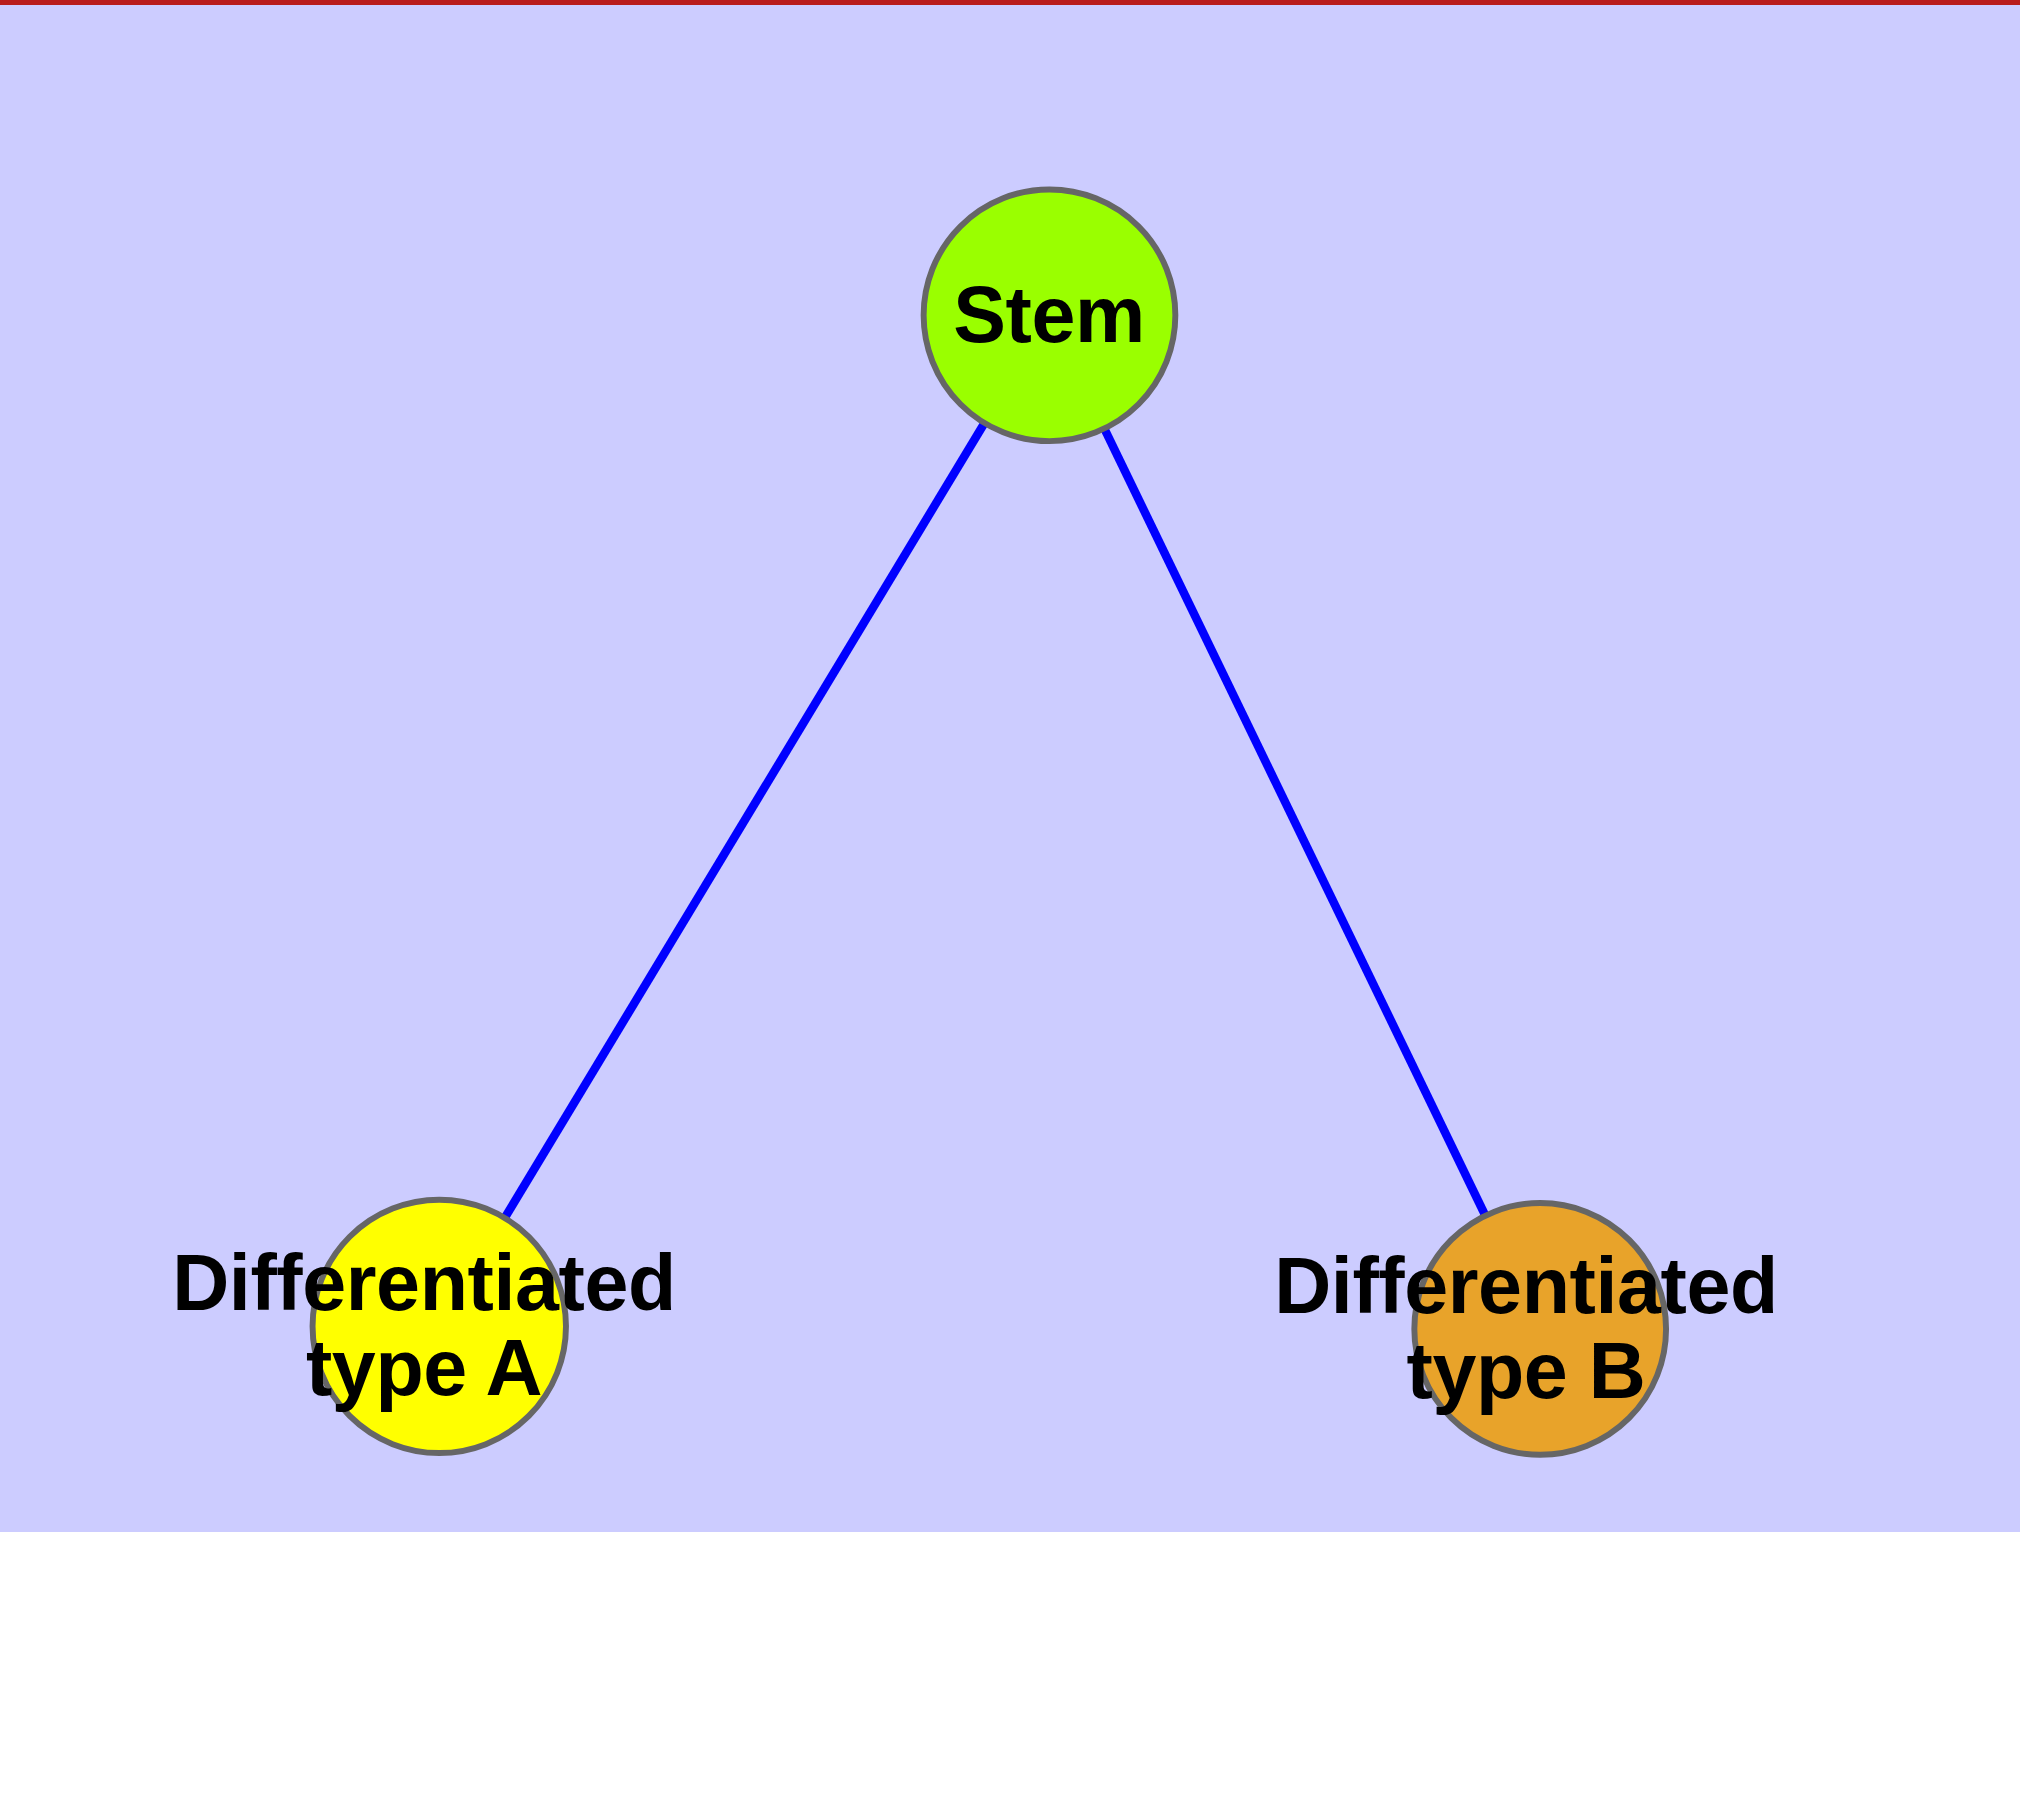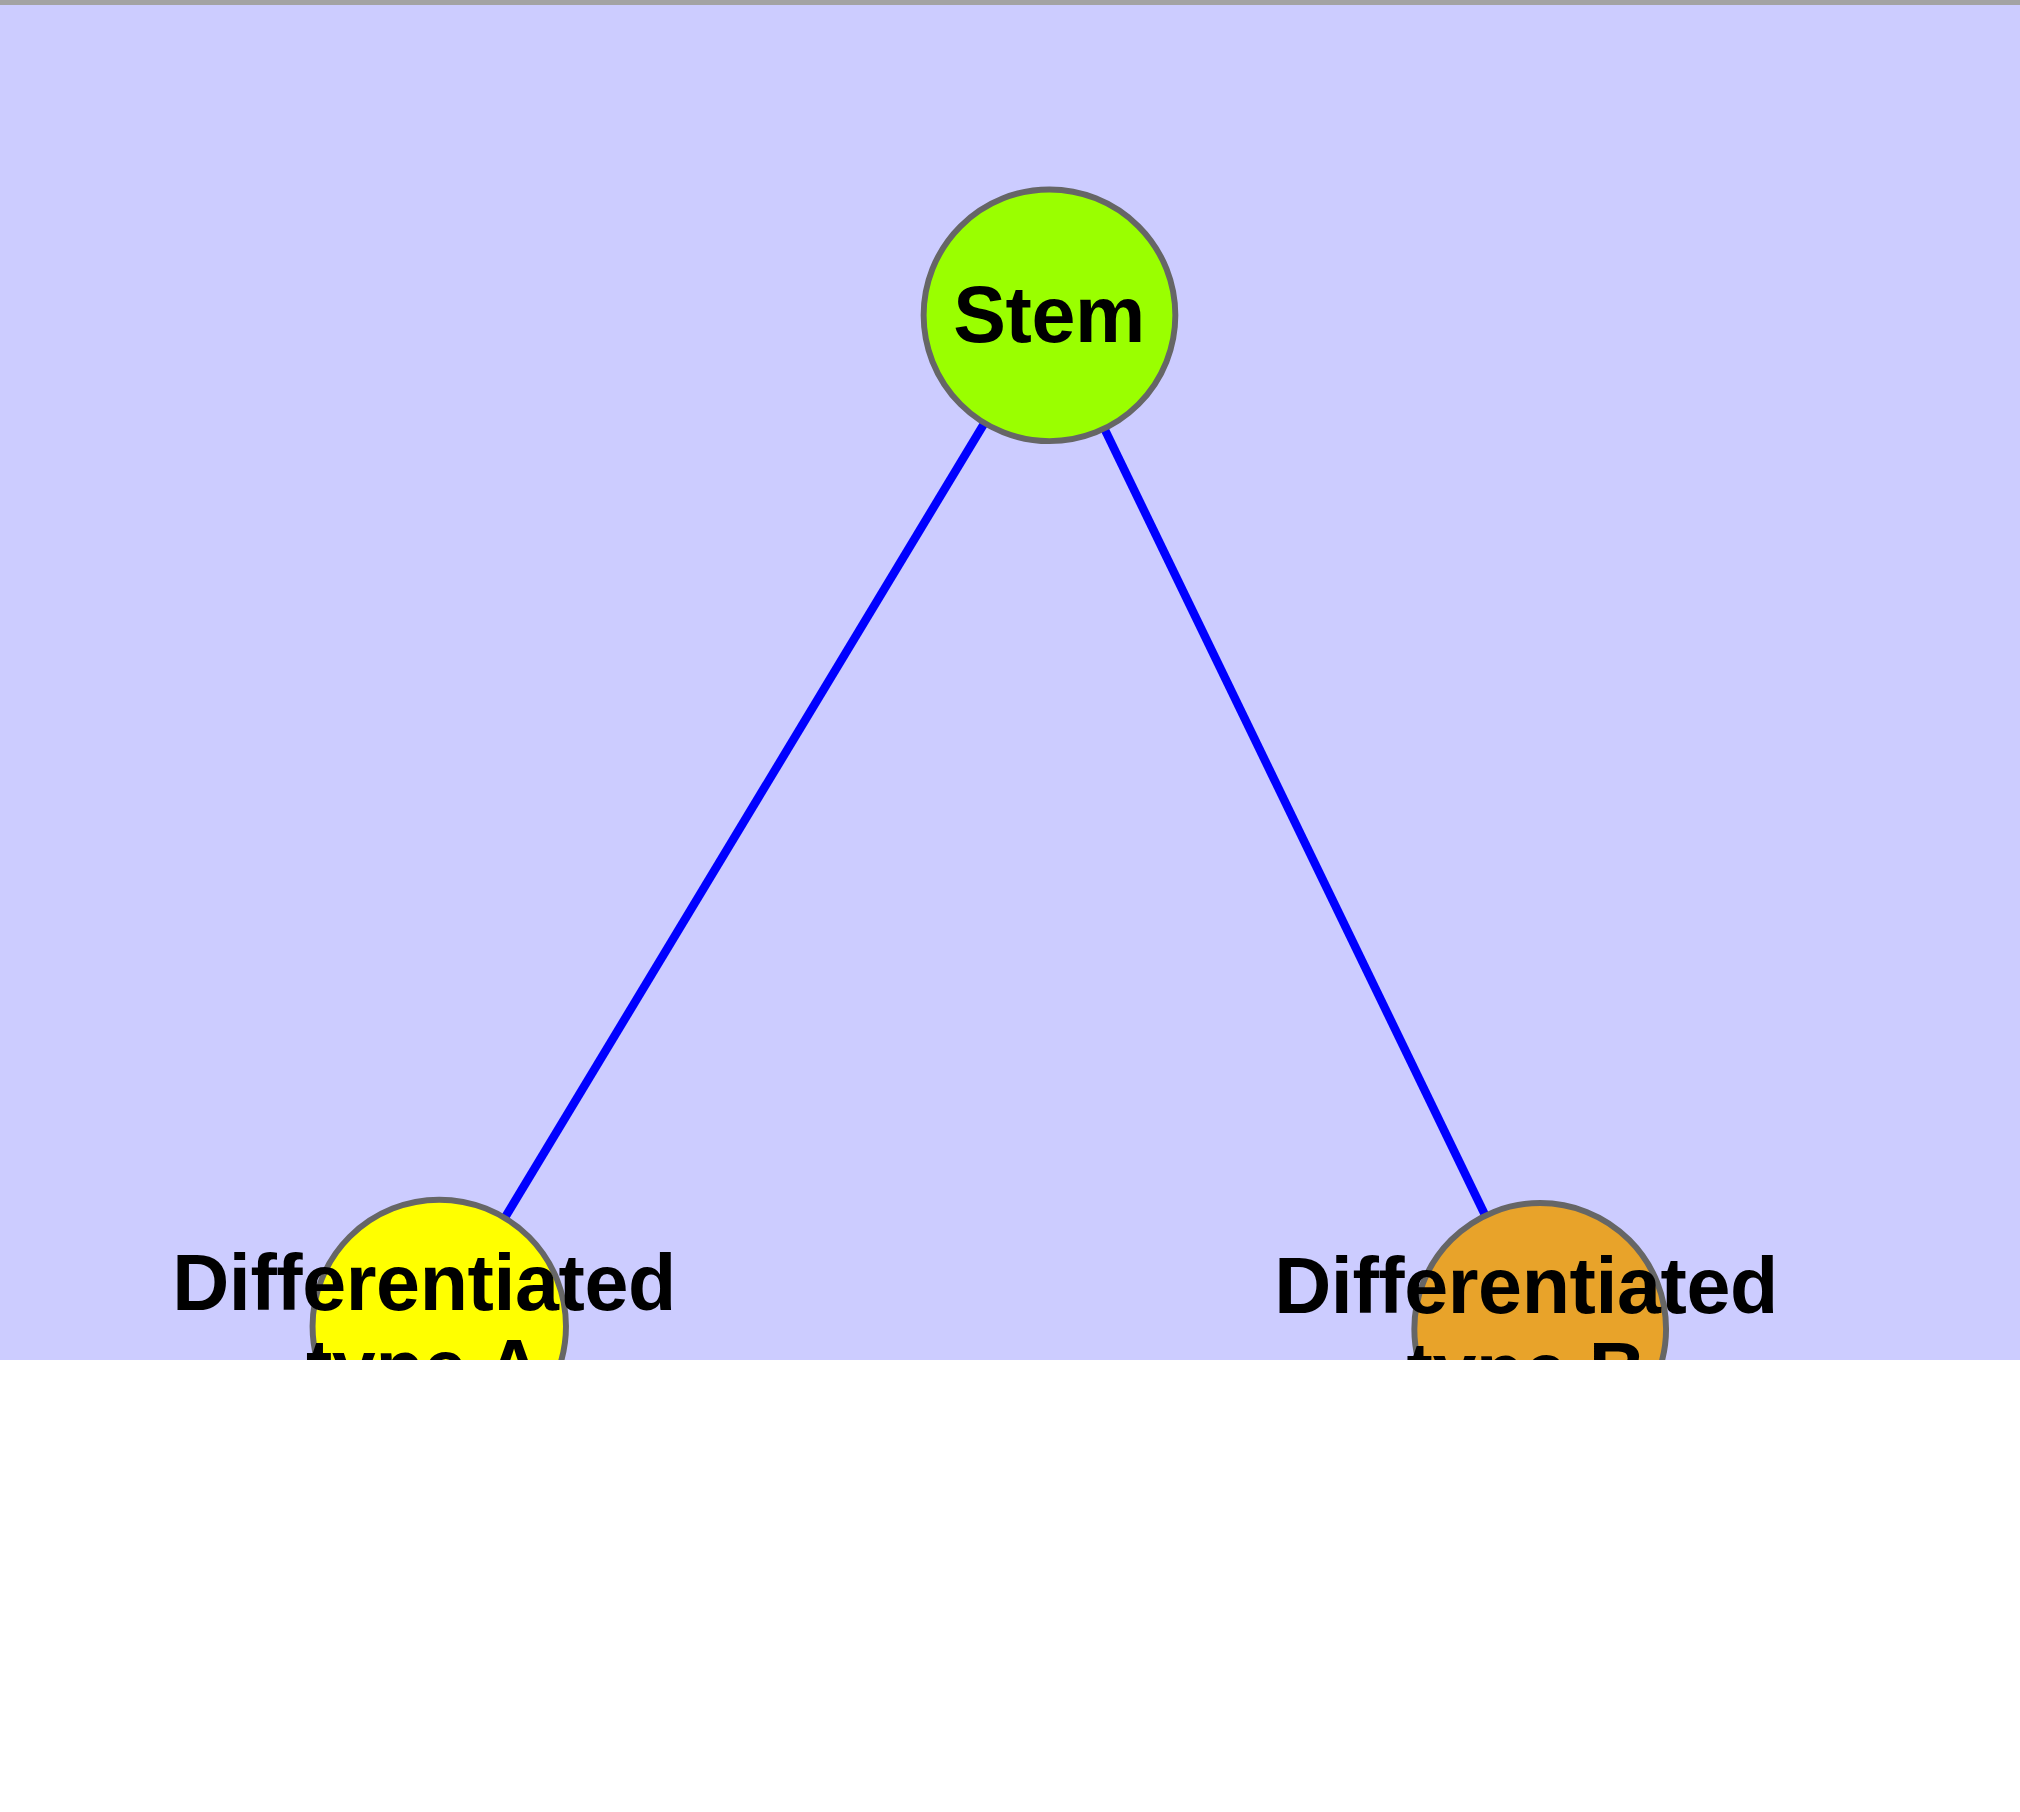--- a/index.html
+++ b/index.html
@@ -3,22 +3,22 @@
 <meta charset="utf-8">
 <style>
   html, body {
     margin: 0;
     padding: 0;
     background: #ffffff;
   }
   #canvas {
     position: relative;
     width: 2021px;
-    height: 1360px;
-    background: #a3a3a3;
+    height: 1532px;
+    background: #b91c1c;
     overflow: hidden;
     font-family: "Liberation Sans", sans-serif;
   }
   #plot-background {
     position: absolute;
     left: 0;
     top: 5.1px;
     width: 2021px;
     height: 1807px;
     background: #ccccff;

